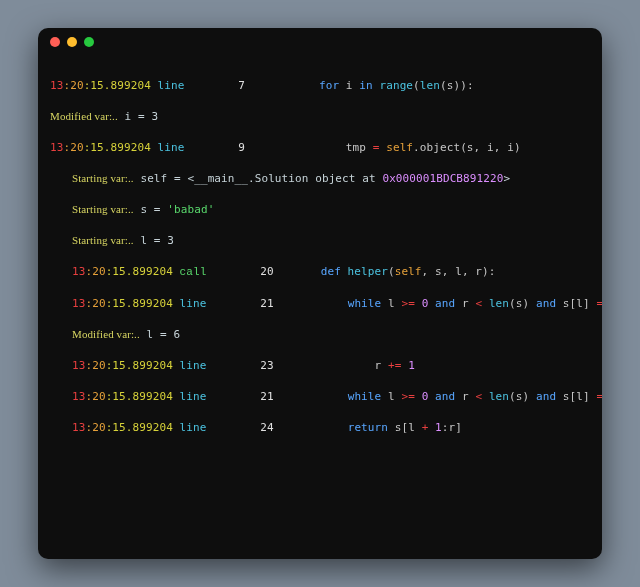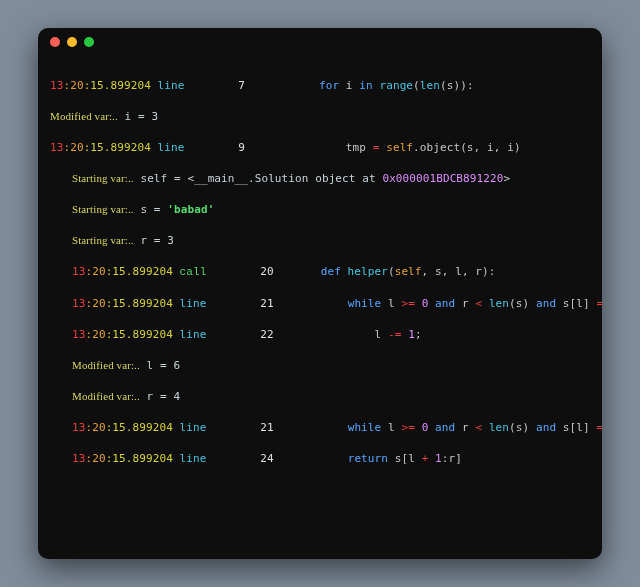--- a/index.html
+++ b/index.html
@@ -57,45 +57,44 @@
   .kw-call { color: #59d86c; font-family: Liberation Mono, monospace; }   
   .kw-ret  { color: #c9c92f; }   
   .lnum    { color: #e0e0e0; }   
   .mod     { color: #d7d562; font-family: Liberation Serif, serif; }   
   .pale    { color: #c6d3d8; }   
   .py-kw   { color: #58a6ff; }   
   .py-fn   { color: #4cc3e0; }   
   .py-self { color: #e6a13a; }   
   .py-num  { color: #dc8fff; }   
   .py-op   { color: #e63f3f; }   
-  .py-str  { color: #59d86c; font-weight: bold; }   
+  .py-str  { color: #59d86c; }   
   .plain   { color: #c6c6c6; }
 </style>
 </head>
 <body>
 
 <div class="window">
   <div class="titlebar">
     <div class="traffic-dot dot-close"></div>
     <div class="traffic-dot dot-min"></div>
     <div class="traffic-dot dot-max"></div>
   </div>
 
   <div class="content">
 <span class="row"><span class="ts1">13</span><span class="ts2">:20</span><span class="ts3">:15.899204</span> <span class="kw-line">line</span>        <span class="lnum">7</span>           <span class="py-kw">for</span><span class="plain"> i </span><span class="py-kw">in</span><span class="py-fn"> range</span><span class="plain">(</span><span class="py-fn">len</span><span class="plain">(s)):</span></span>
 <span class="row"><span class="mod">Modified var:..</span><span class="pale"> i = 3</span></span>
 <span class="row"><span class="ts1">13</span><span class="ts2">:20</span><span class="ts3">:15.899204</span> <span class="kw-line">line</span>        <span class="lnum">9</span>               <span class="plain">tmp </span><span class="py-op">=</span> <span class="py-self">self</span><span class="plain">.object(s, i, i)</span></span>
 <span class="row ind1"><span class="mod">Starting var:..</span><span class="pale"> self = &lt;__main__.Solution object at </span><span class="py-num">0x000001BDCB891220</span><span class="pale">&gt;</span></span>
 <span class="row ind1"><span class="mod">Starting var:..</span><span class="pale"> s = </span><span class="py-str">'babad'</span></span>
-<span class="row ind1"><span class="mod">Starting var:..</span><span class="pale"> r = 3</span></span>
+<span class="row ind1"><span class="mod">Starting var:..</span><span class="pale"> l = 3</span></span>
 <span class="row ind1"><span class="ts1">13</span><span class="ts2">:20</span><span class="ts3">:15.899204</span> <span class="kw-call">call</span>        <span class="lnum">20</span>       <span class="py-kw">def</span><span class="py-fn"> helper</span><span class="plain">(</span><span class="py-self">self</span><span class="plain">, s, l, r):</span></span>
 <span class="row ind1"><span class="ts1">13</span><span class="ts2">:20</span><span class="ts3">:15.899204</span> <span class="kw-line">line</span>        <span class="lnum">21</span>           <span class="py-kw">while</span><span class="plain"> l </span><span class="py-op">&gt;=</span><span class="py-num"> 0 </span><span class="py-kw">and</span><span class="plain"> r </span><span class="py-op">&lt;</span><span class="py-fn"> len</span><span class="plain">(s) </span><span class="py-kw">and</span><span class="plain"> s[l] </span><span class="py-op">==</span></span>
-<span class="row ind1"><span class="ts1">13</span><span class="ts2">:20</span><span class="ts3">:15.899204</span> <span class="kw-line">line</span>        <span class="lnum">22</span>               <span class="plain">l </span><span class="py-op">-=</span><span class="py-num"> 1</span><span class="plain">;</span></span>
 <span class="row ind1"><span class="mod">Modified var:..</span><span class="pale"> l = 6</span></span>
-<span class="row ind1"><span class="mod">Modified var:..</span><span class="pale"> r = 4</span></span>
+<span class="row ind1"><span class="ts1">13</span><span class="ts2">:20</span><span class="ts3">:15.899204</span> <span class="kw-line">line</span>        <span class="lnum">23</span>               <span class="plain">r </span><span class="py-op">+=</span><span class="py-num"> 1</span></span>
 <span class="row ind1"><span class="ts1">13</span><span class="ts2">:20</span><span class="ts3">:15.899204</span> <span class="kw-line">line</span>        <span class="lnum">21</span>           <span class="py-kw">while</span><span class="plain"> l </span><span class="py-op">&gt;=</span><span class="py-num"> 0 </span><span class="py-kw">and</span><span class="plain"> r </span><span class="py-op">&lt;</span><span class="py-fn"> len</span><span class="plain">(s) </span><span class="py-kw">and</span><span class="plain"> s[l] </span><span class="py-op">==</span></span>
 <span class="row ind1"><span class="ts1">13</span><span class="ts2">:20</span><span class="ts3">:15.899204</span> <span class="kw-line">line</span>        <span class="lnum">24</span>           <span class="py-kw">return</span><span class="plain"> s[l </span><span class="py-op">+</span><span class="py-num"> 1</span><span class="plain">:r]</span></span>
 
 
 
 
 
 
 
 

